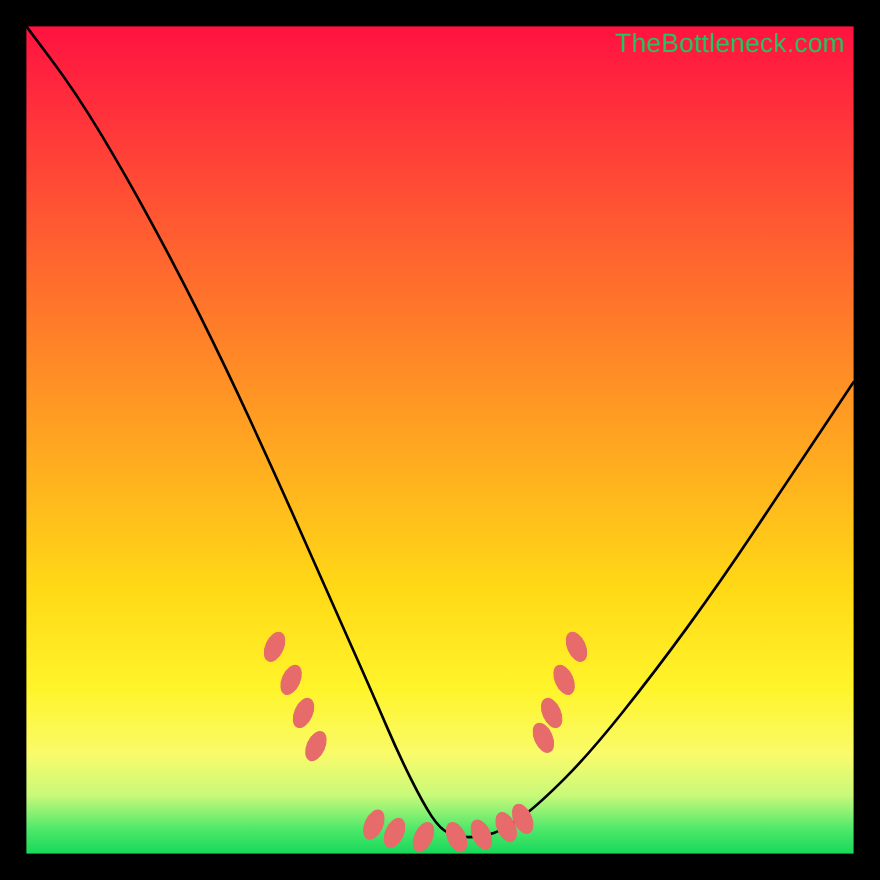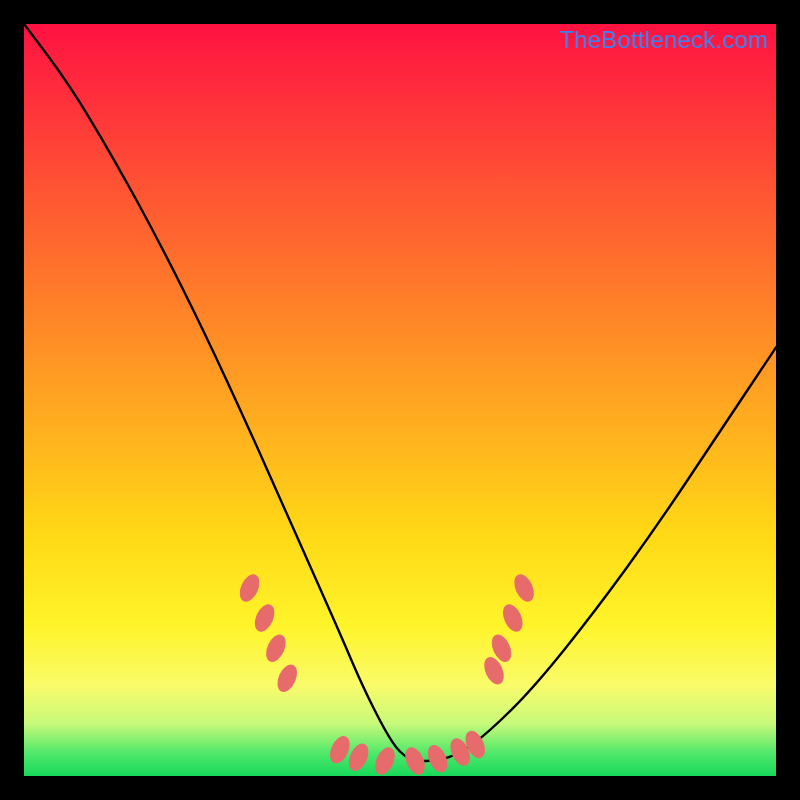--- a/index.html
+++ b/index.html
@@ -38,21 +38,21 @@
       #f9fb6a 88%,
       #c8f97a 93%,
       #4fe86a 97%,
       #18d85a 100%
     );
   }
   .watermark {
     position: absolute;
     top: 2px;
     right: 8px;
-    color: #3b82f6;
+    color: #22c55e;
     font-size: 24px;
     font-weight: 500;
     letter-spacing: 0.2px;
     user-select: none;
   }
   svg.curve {
     position: absolute;
     left: 0;
     top: 0;
     width: 752px;

